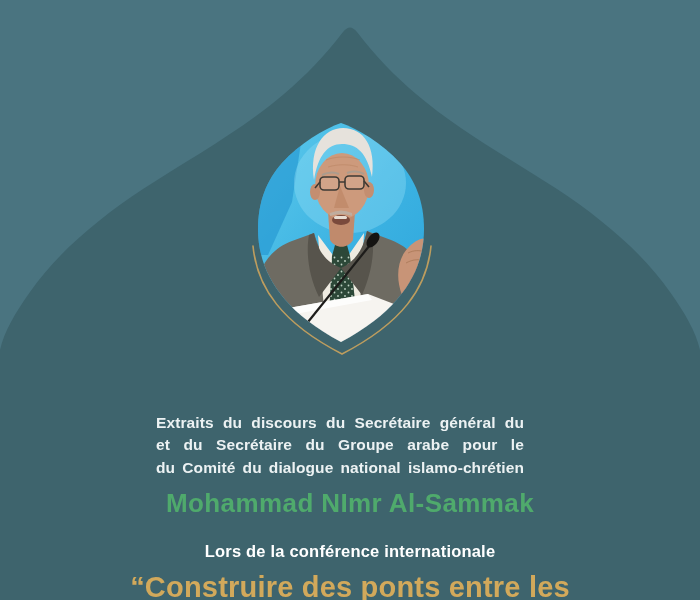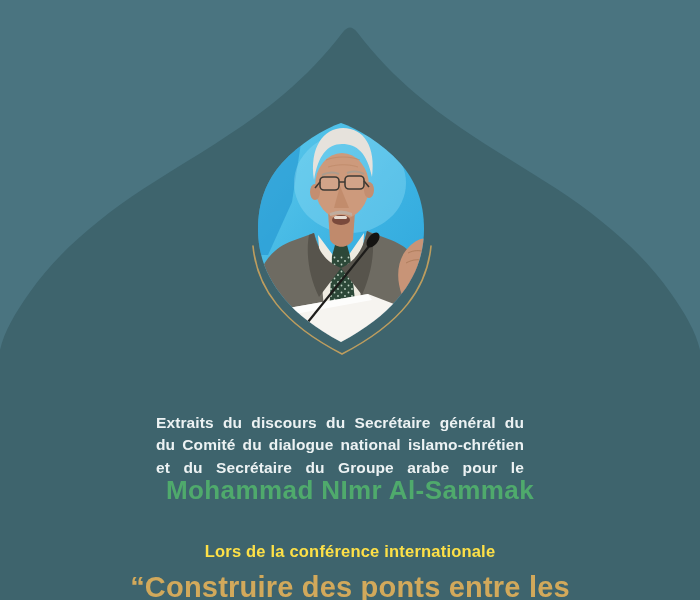--- a/index.html
+++ b/index.html
@@ -13,27 +13,27 @@
   .para{
     position:absolute;left:156px;top:372px;width:368px;margin-top:40px;
   }
   .pline{
     font-weight:700;font-size:15.5px;line-height:22.4px;color:#ECF2F3;
     text-align:justify;text-align-last:justify;white-space:pre-wrap;
     letter-spacing:0.1px;
   }
   .pline.last{text-align-last:center;}
   .speaker-name{
-    position:absolute;left:0;right:0;top:475px;text-align:center;
+    position:absolute;left:0;right:0;top:488px;text-align:center;
     font-weight:700;font-size:26px;line-height:30px;letter-spacing:0.4px;
     color:#4FAA6C;
   }
   .event-intro{
     position:absolute;left:0;right:0;top:540px;text-align:center;
-    font-weight:700;font-size:16.5px;line-height:22px;color:#fde047;
+    font-weight:700;font-size:16.5px;line-height:22px;color:#ffffff;
     letter-spacing:0.2px;
   }
   .quote{
     position:absolute;left:0;right:0;top:569px;text-align:center;
     font-weight:700;font-size:29px;line-height:36px;letter-spacing:0.2px;
     color:#D2A95B;
   }
 </style>
 </head>
 <body>
@@ -122,22 +122,22 @@
       <path fill="#C89477" d="M 402,295 C 395,277 398,258 408,248 C 414,241 422,237 428,239
            L 425,251 C 429,246 435,245 437,249 C 431,254 427,260 424,267
            C 420,279 414,289 406,297 Z"></path>
       <path stroke="#A97856" stroke-width="1" fill="none" opacity="0.8" d="M 408,253 C 414,250 420,250 424,252 M 406,263 C 413,259 420,259 425,261"></path>
     </g>
   </svg>
 
   <div class="textlayer">
     <div class="para">
       <div class="pline">Extraits du discours du Secrétaire général du</div>
+      <div class="pline">et du Secrétaire du Groupe arabe pour le</div>
       <div class="pline">du Comité du dialogue national islamo-chrétien</div>
-      <div class="pline">et du Secrétaire du Groupe arabe pour le</div>
     </div>
 
     <div class="speaker-name">Mohammad NImr Al-Sammak</div>
     <div class="event-intro">Lors de la conférence internationale</div>
     <div class="quote">“Construire des ponts entre les</div>
   </div>
 
 </div>
 
 </body></html>

